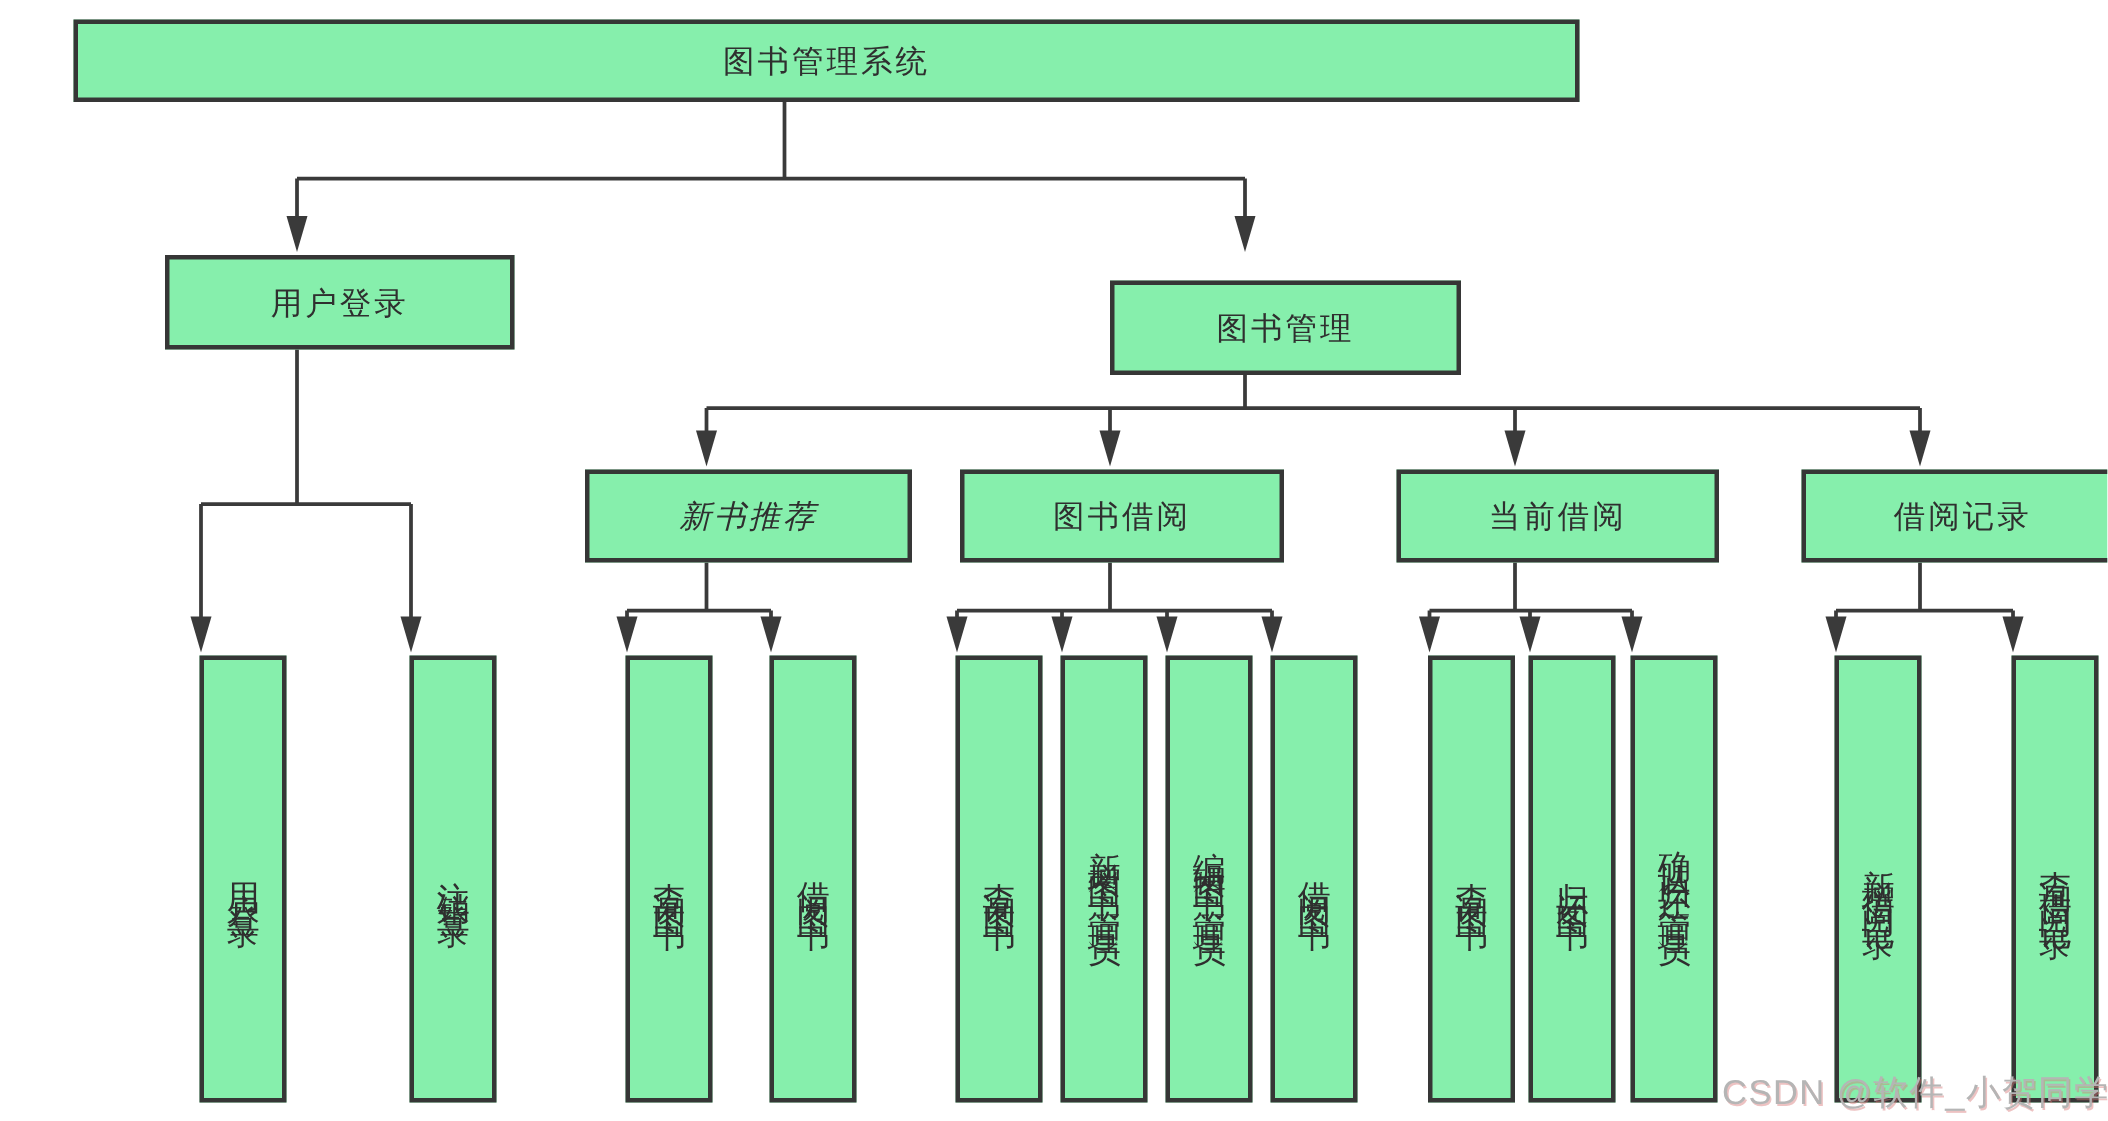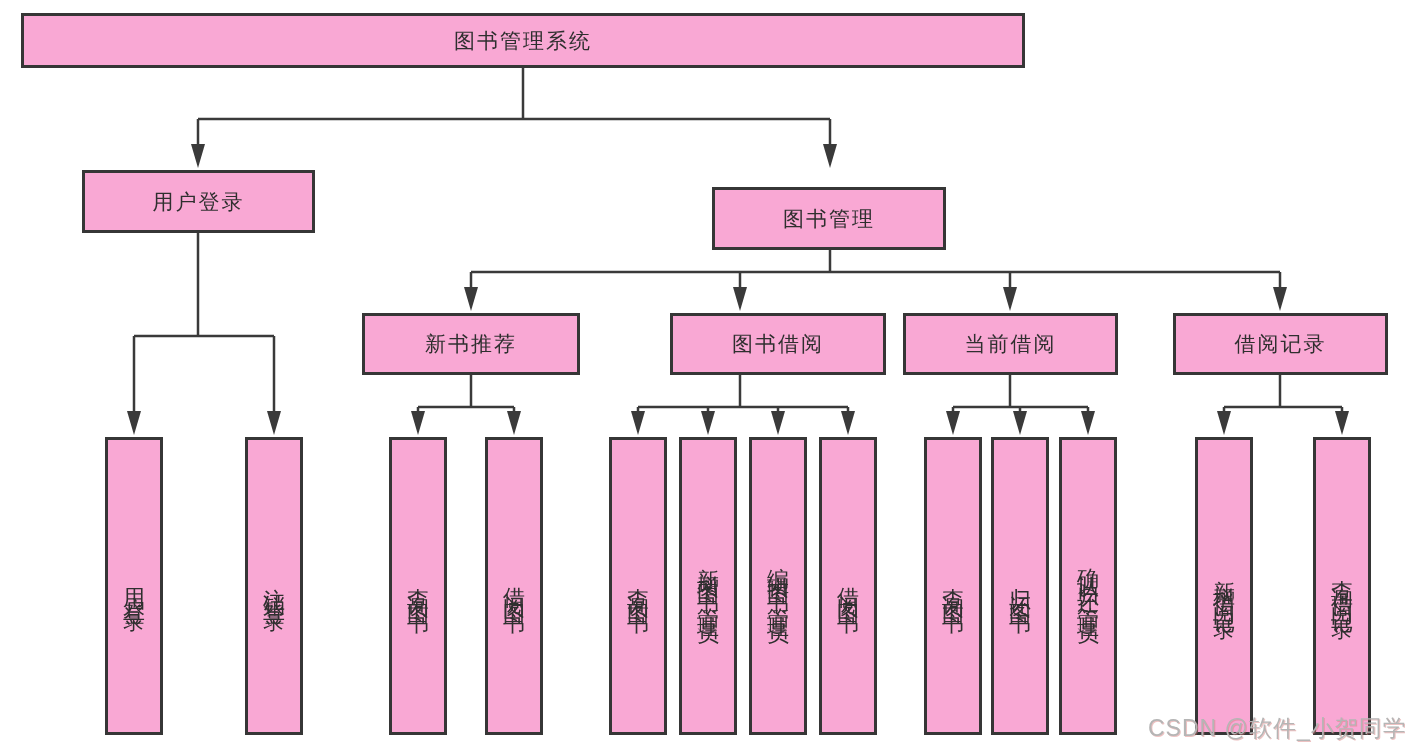--- a/index.html
+++ b/index.html
@@ -18,25 +18,26 @@
   #connectors {
     position: absolute;
     left: 0;
     top: 0;
     z-index: 1;
   }
   .box {
     position: absolute;
     box-sizing: border-box;
     border: 3px solid #363636;
-    background: #f9a8d4;
+    background: #86efac;
     display: flex;
     align-items: center;
     justify-content: center;
     z-index: 2;
+    margin-left: 28px;
   }
   .hlabel {
     font-size: 21px;
     letter-spacing: 2px;
     color: #2f2f2f;
     white-space: nowrap;
   }
   .vlabel {
     writing-mode: vertical-lr;
     text-orientation: mixed;
@@ -45,22 +46,22 @@
     line-height: 1.1;
     color: #2f2f2f;
   }
   
   .l1 { left: 21px; top: 13px; width: 1004px; height: 55px; }
   
   .l2a { left: 82px;  top: 170px; width: 233px; height: 63px; }
   .l2b { left: 712px; top: 187px; width: 234px; height: 63px; }
   
   .l3 { top: 313px; height: 62px; }
-  .l3a { left: 362px;  width: 218px; }
-  .l3b { left: 670px;  width: 216px; }
+  .l3a { left: 362px;  width: 218px; font-style: italic; }
+  .l3b { left: 612px;  width: 216px; }
   .l3c { left: 903px;  width: 215px; text-align: right; }
   .l3d { left: 1173px; width: 215px; }
   
   .leaf { top: 437px; width: 58px; height: 298px; padding: 6px 0; }
   .lf1  { left: 105px; }
   .lf2  { left: 245px; }
   .lf3  { left: 389px; }
   .lf4  { left: 485px; }
   .lf5  { left: 609px; }
   .lf6  { left: 679px; }

